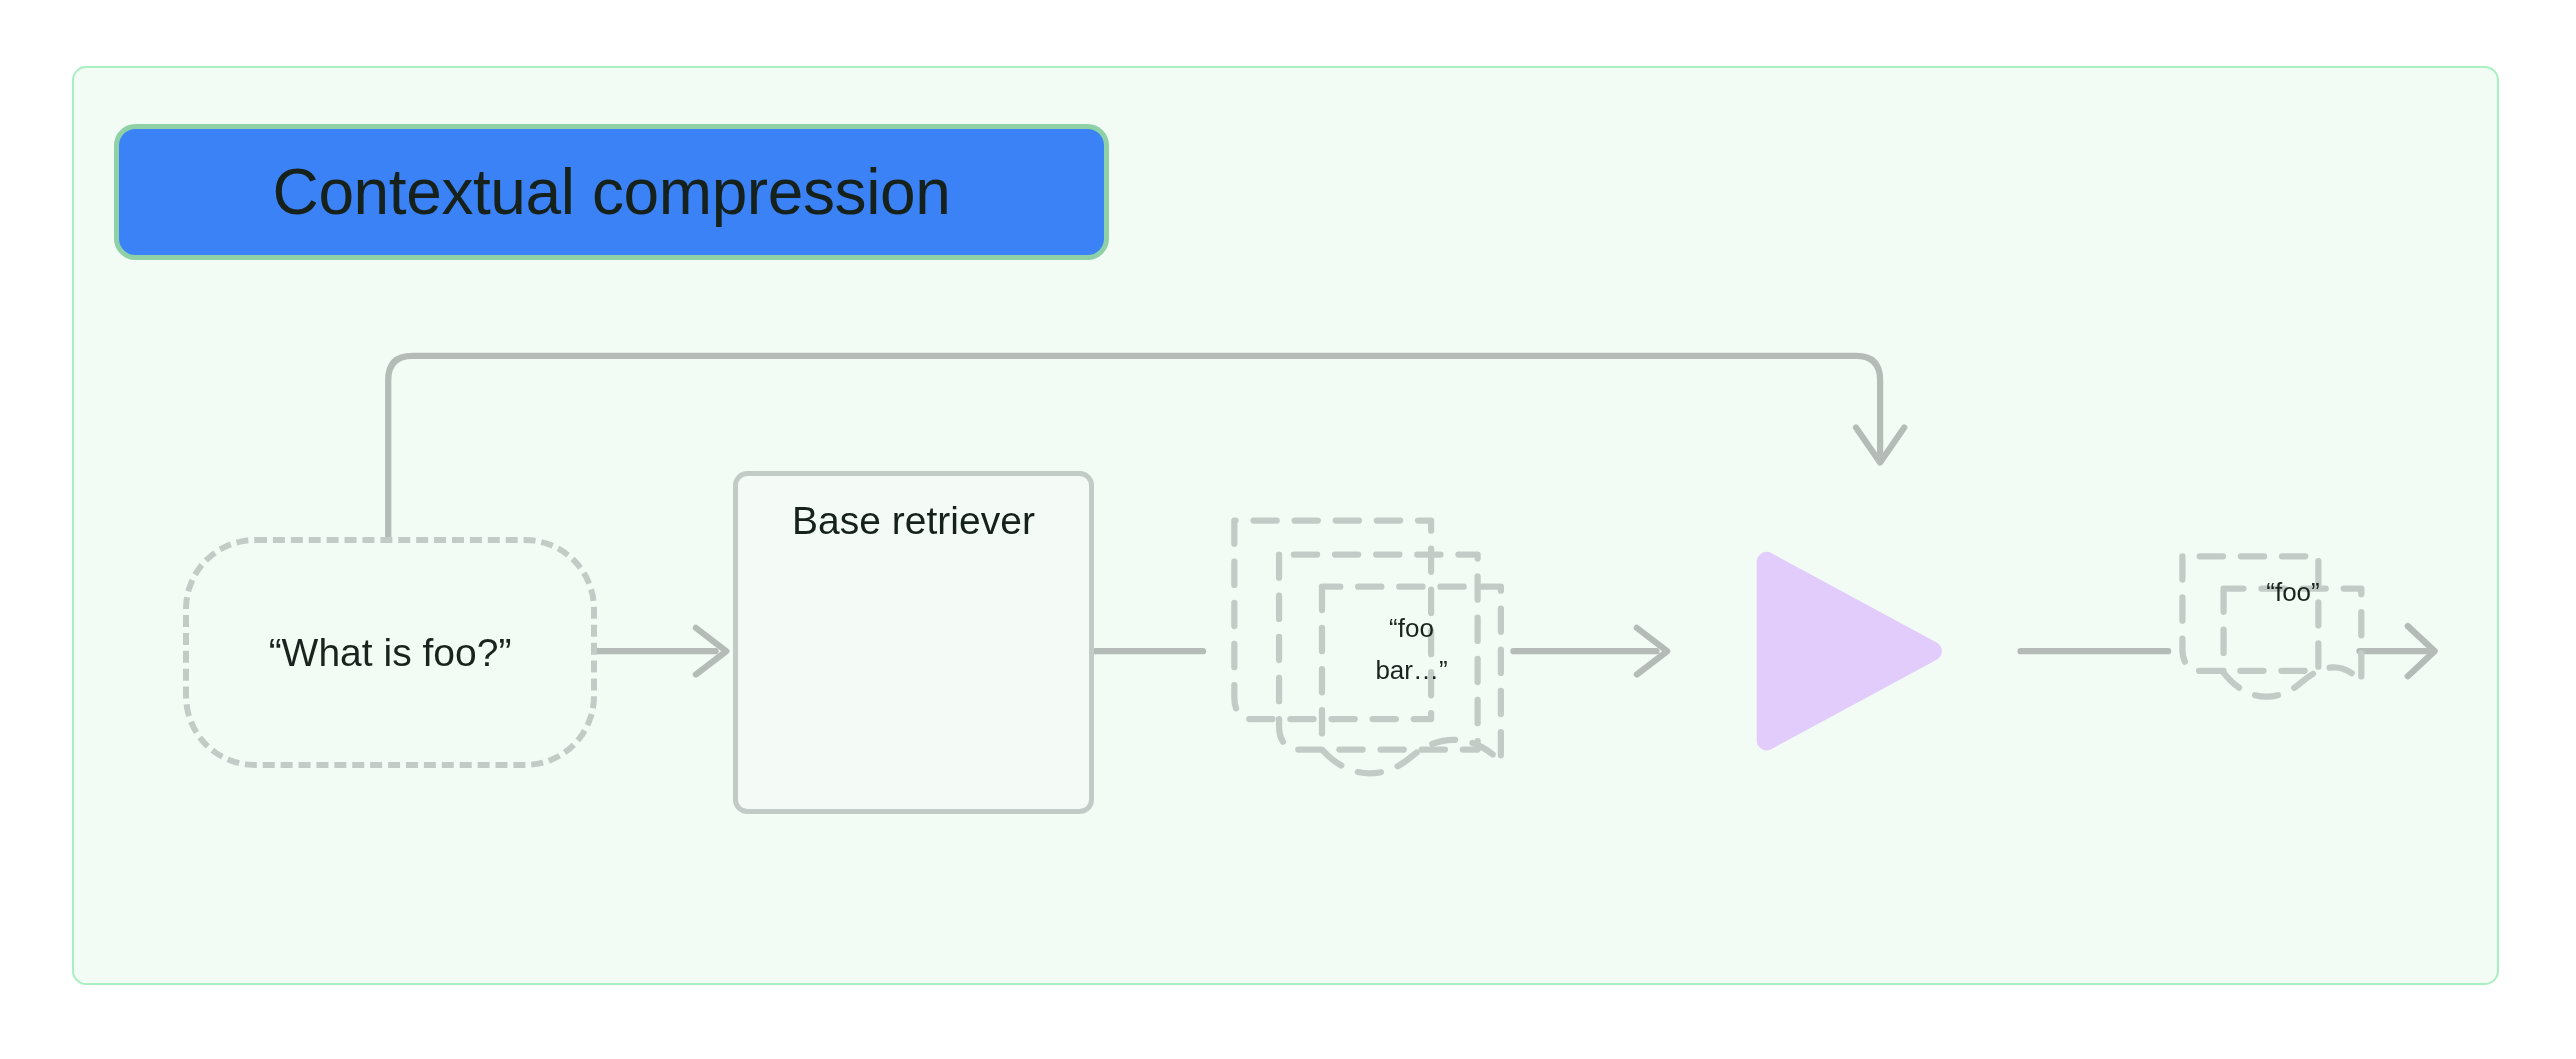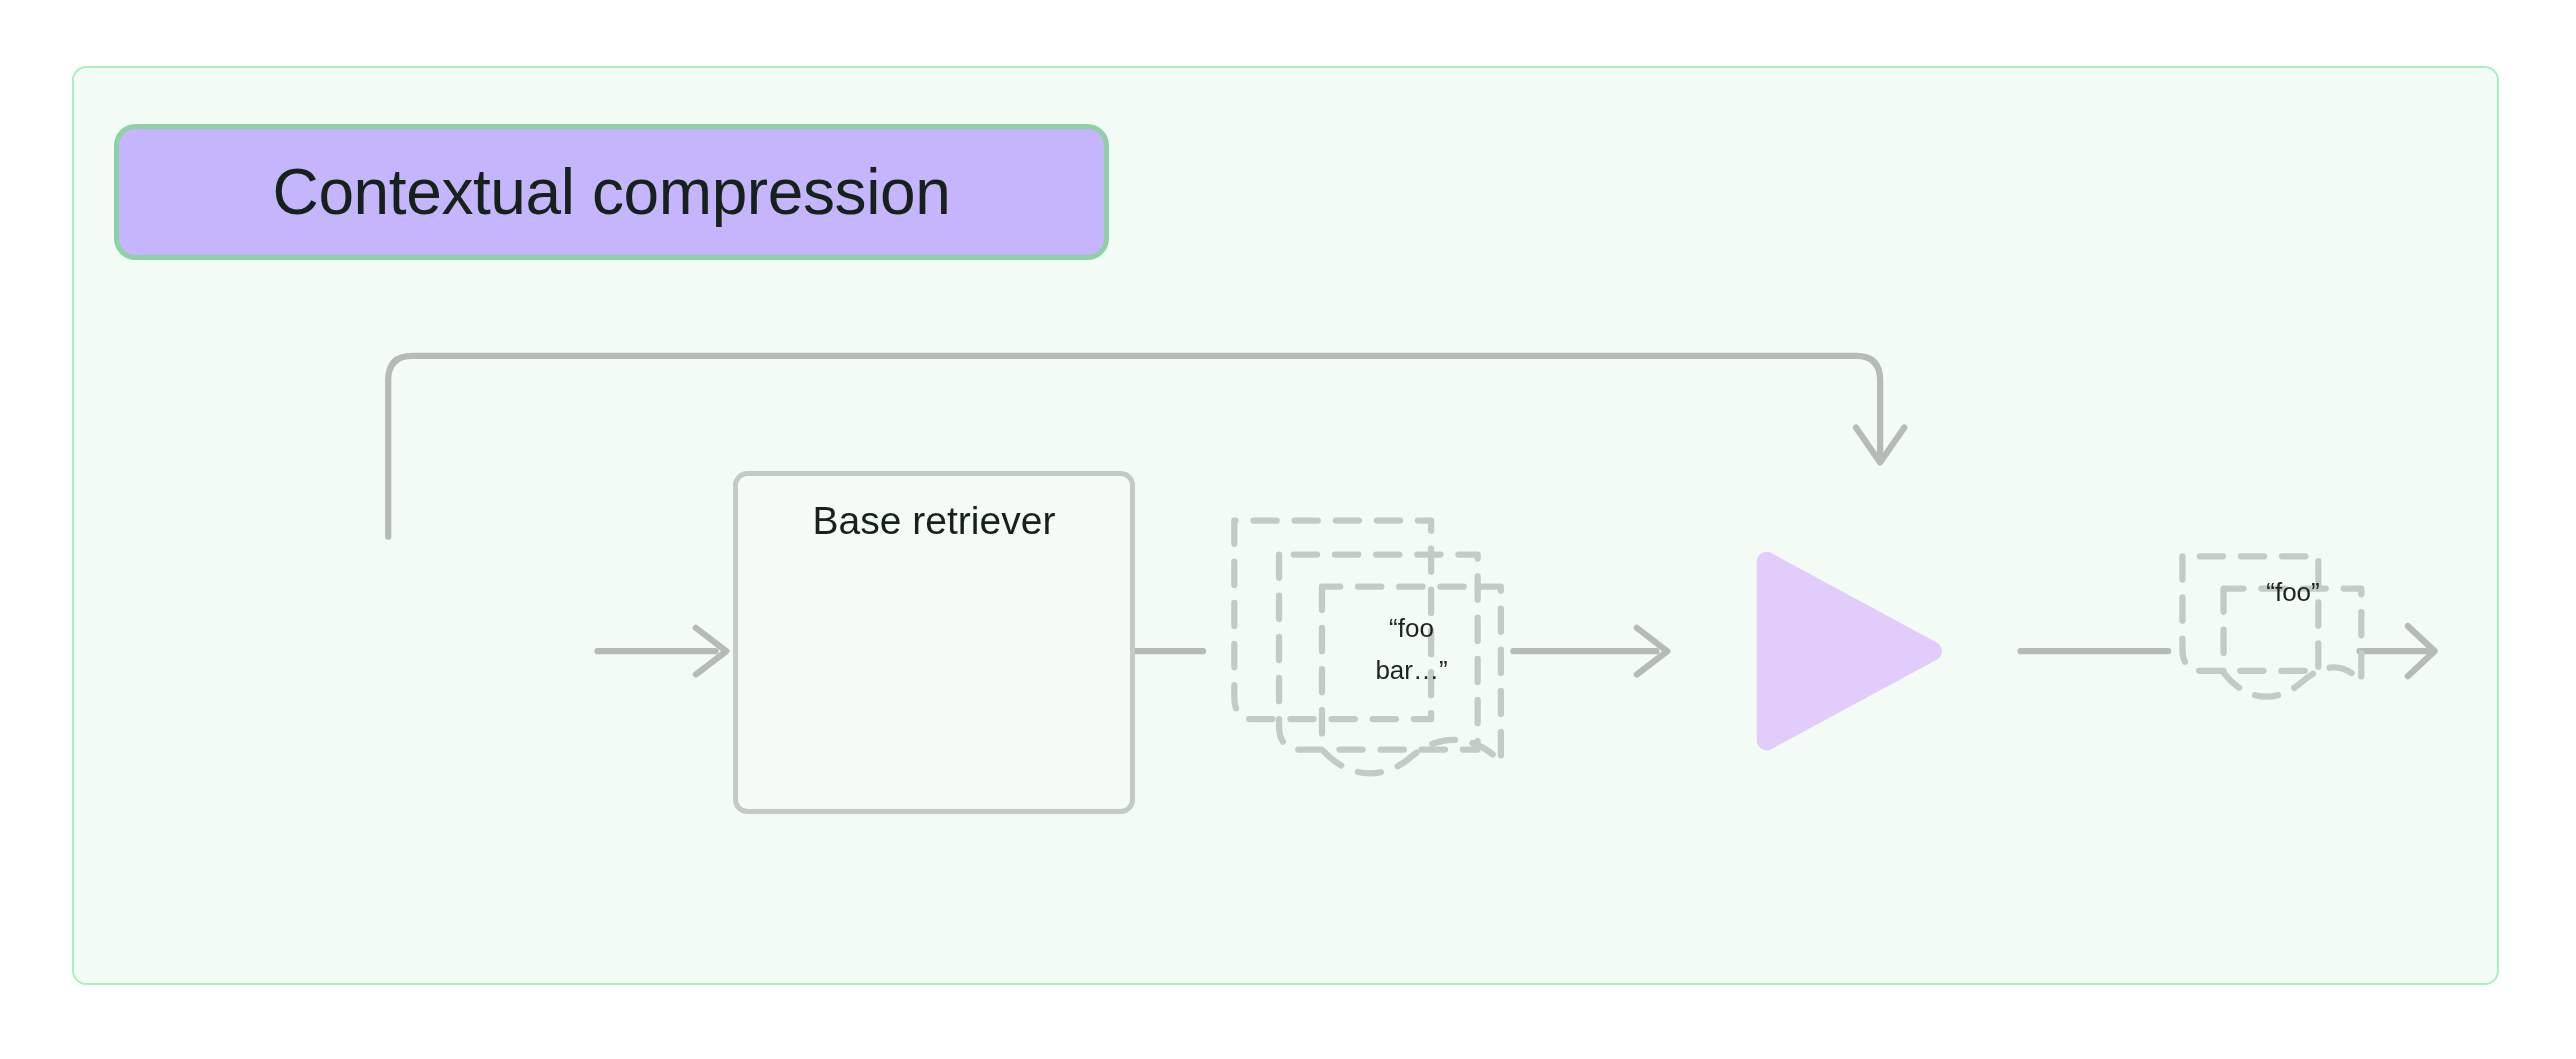--- a/index.html
+++ b/index.html
@@ -36,21 +36,21 @@
   }
 
   
   .title-pill {
     position: absolute;
     left: 114px;
     top: 124px;
     width: 995px;
     height: 136px;
     box-sizing: border-box;
-    background: #c4b5fd;
+    background: #3b82f6;
     border: 5.4px solid #8ED1A6;
     border-radius: 21.5px;
     display: flex;
     align-items: center;
     justify-content: center;
     color: #15211A;
     font-size: 64px;
     font-weight: 400;
     letter-spacing: -0.4px;
     white-space: nowrap;
@@ -193,22 +193,25 @@
       <path d="M 928 690 L 928 800 C 928 827 968 845 1020 845 C 1072 845 1112 827 1112 800 L 1112 690 Z" fill="#E2CCFB"></path>
       <ellipse cx="1020" cy="690" rx="92" ry="46" fill="#E2CCFB"></ellipse>
       <path d="M 928 690 C 928 717 968 735 1020 735 C 1072 735 1112 717 1112 690" fill="none" stroke="#F4FBF6" stroke-width="7"></path>
     </g>
 
     <g>
       <path d="M 1975 628 L 2160 728 L 1975 828 Z" fill="#E2CCFB" stroke="#E2CCFB" stroke-width="22" stroke-linejoin="round"></path>
     </g>
   </svg>
 
-
-  <div class="box box-plain" style="left:733px; top:471px; width:402px; height:343px;">
+  <div class="dashed-pill" style="left:183px; top:537px; width:414px; height:231px;">
+    <span class="txt">“What is foo?”</span>
+  </div>
+
+  <div class="box box-plain" style="left:733px; top:471px; width:361px; height:343px;">
     <div class="box-label">Base retriever</div>
   </div>
 
   <div class="doc-text" style="left:1322px; top:608px; width:179px;">“foo
 bar…”</div>
 
 
   <div class="doc-text" style="left:2224px; top:572px; width:138px;">“foo”</div>
 
 </div>

